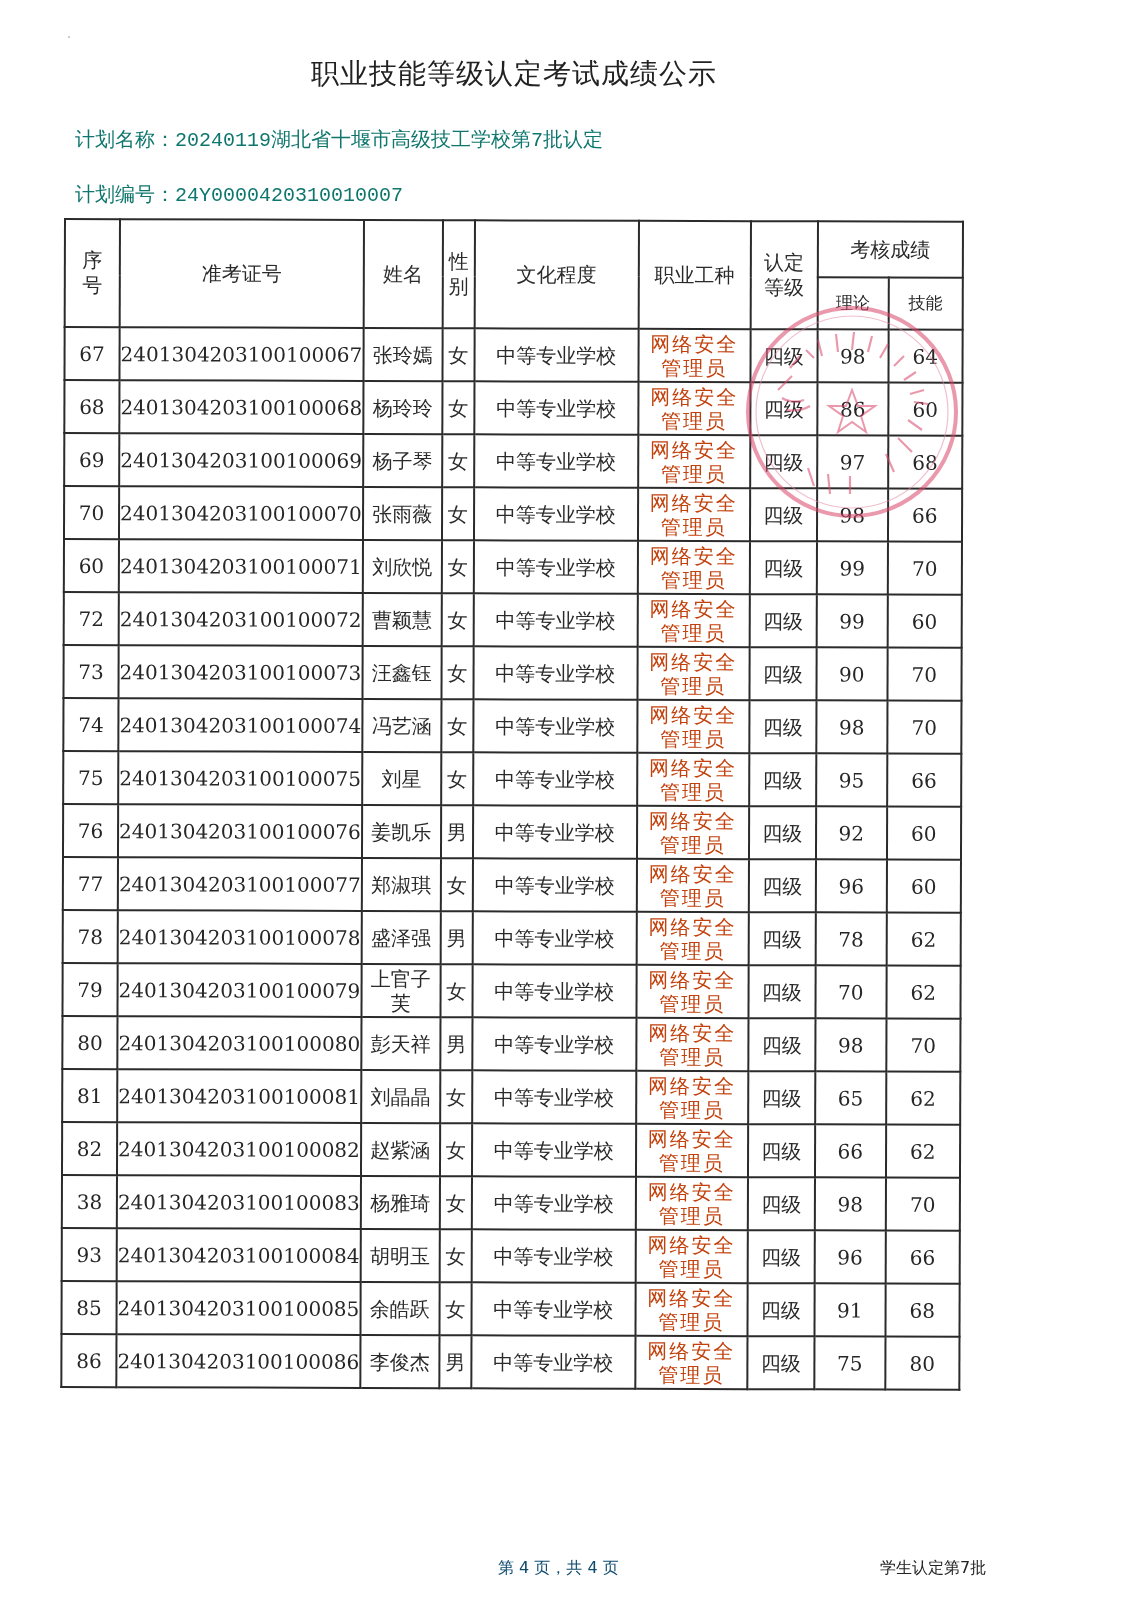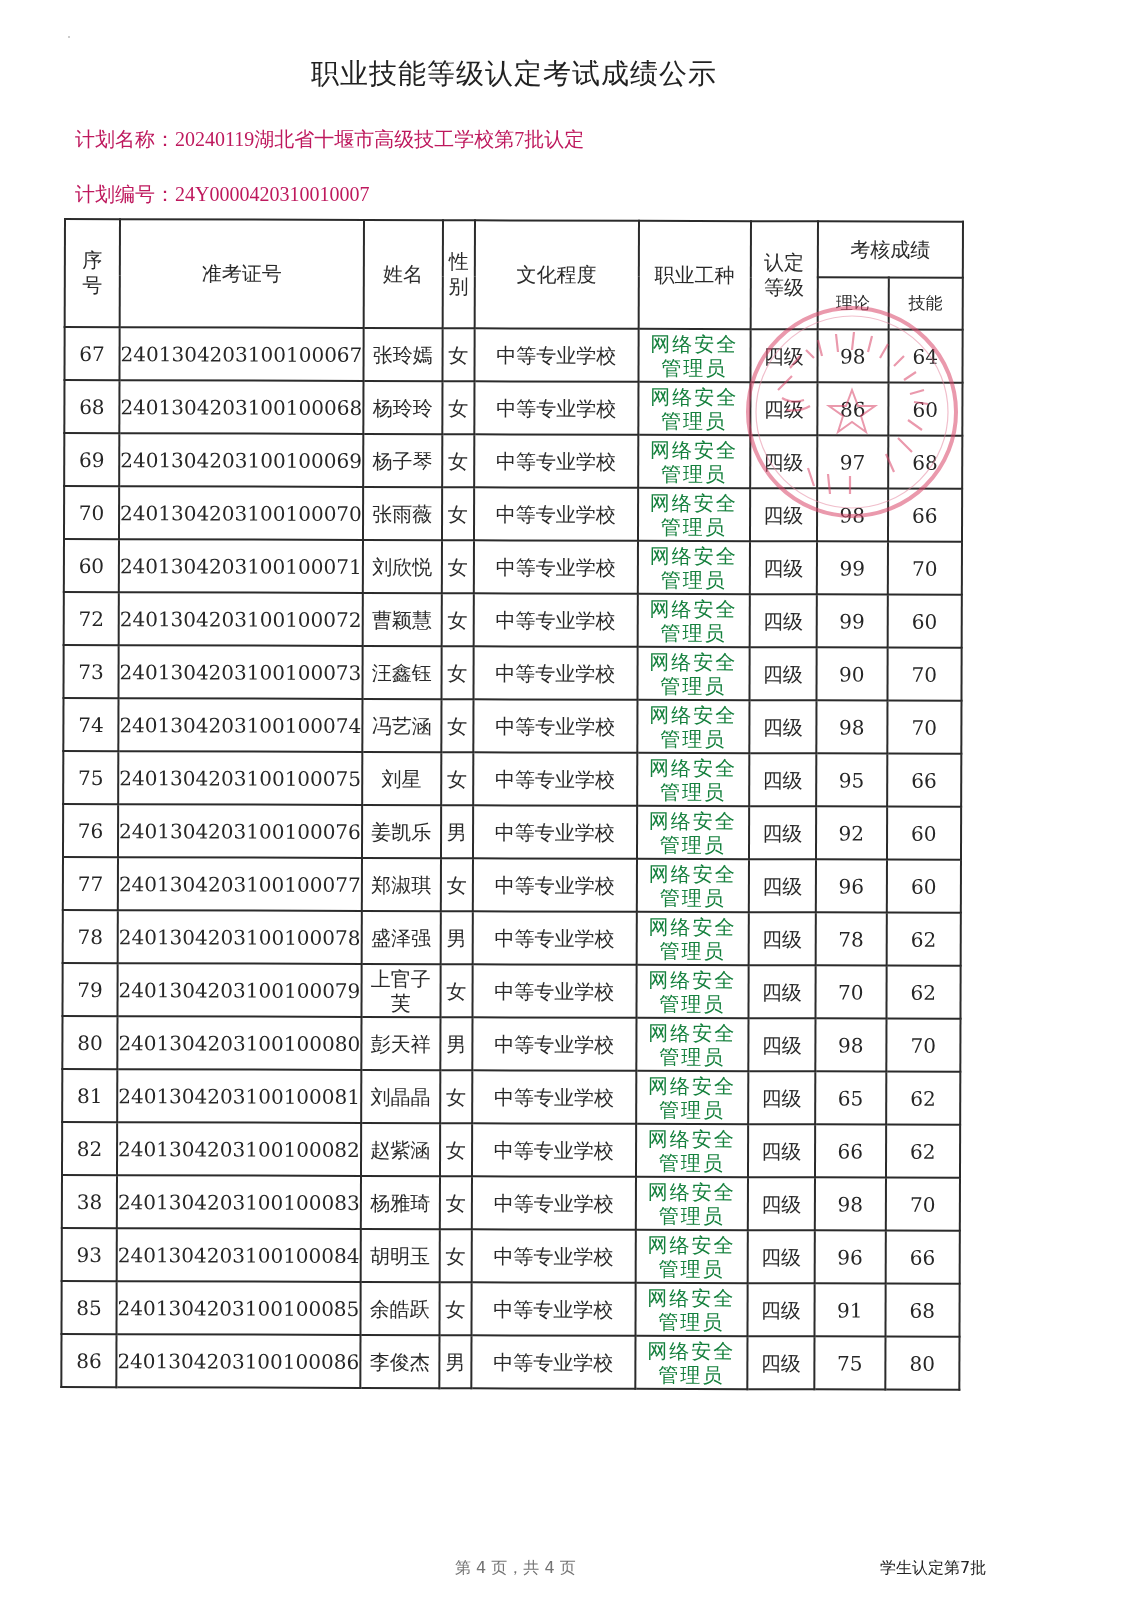--- a/index.html
+++ b/index.html
@@ -22,23 +22,23 @@
       width: 1028px;
       text-align: center;
       font-family: "DejaVu Sans", "Liberation Sans", sans-serif;
       font-size: 28px;
       letter-spacing: 1px;
       color: #222;
     }
     .meta-line {
       position: absolute;
       left: 75px;
-      font-family: Liberation Serif, serif;
+      font-family: Liberation Mono, monospace;
       font-size: 20px;
-      color: #be185d;
+      color: #0f766e;
       white-space: nowrap;
     }
     .meta-line.plan-name { top: 126px; }
     .meta-line.plan-code { top: 181px; }
     .meta-line .label { letter-spacing: 0px; }
 
     table.scores {
       position: absolute;
       top: 218px;
       left: 64px;
@@ -81,35 +81,35 @@
     td.cjk {
       font-family: "DejaVu Sans", "Liberation Sans", sans-serif;
       font-size: 20px;
       color: #2a2a2a;
     }
     td.job {
       font-family: Liberation Sans, sans-serif;
       font-size: 19px;
       line-height: 1.15;
       letter-spacing: 2px;
-      color: #15803d;
+      color: #c2410c;
     }
     td.job span { display: block; }
     td.name-wrap {
       line-height: 1.05;
     }
     td.name-wrap span { display:block; }
 
     .footer-page {
       position: absolute;
       top: 1558px;
-      left: 455px;
+      left: 498px;
       font-family: "DejaVu Sans", "Liberation Sans", sans-serif;
       font-size: 16px;
-      color: #737373;
+      color: #0c4a6e;
     }
     .footer-batch {
       position: absolute;
       top: 1558px;
       left: 880px;
       font-family: "DejaVu Sans", "Liberation Sans", sans-serif;
       font-size: 16px;
       color: #222;
     }
     .seal {

